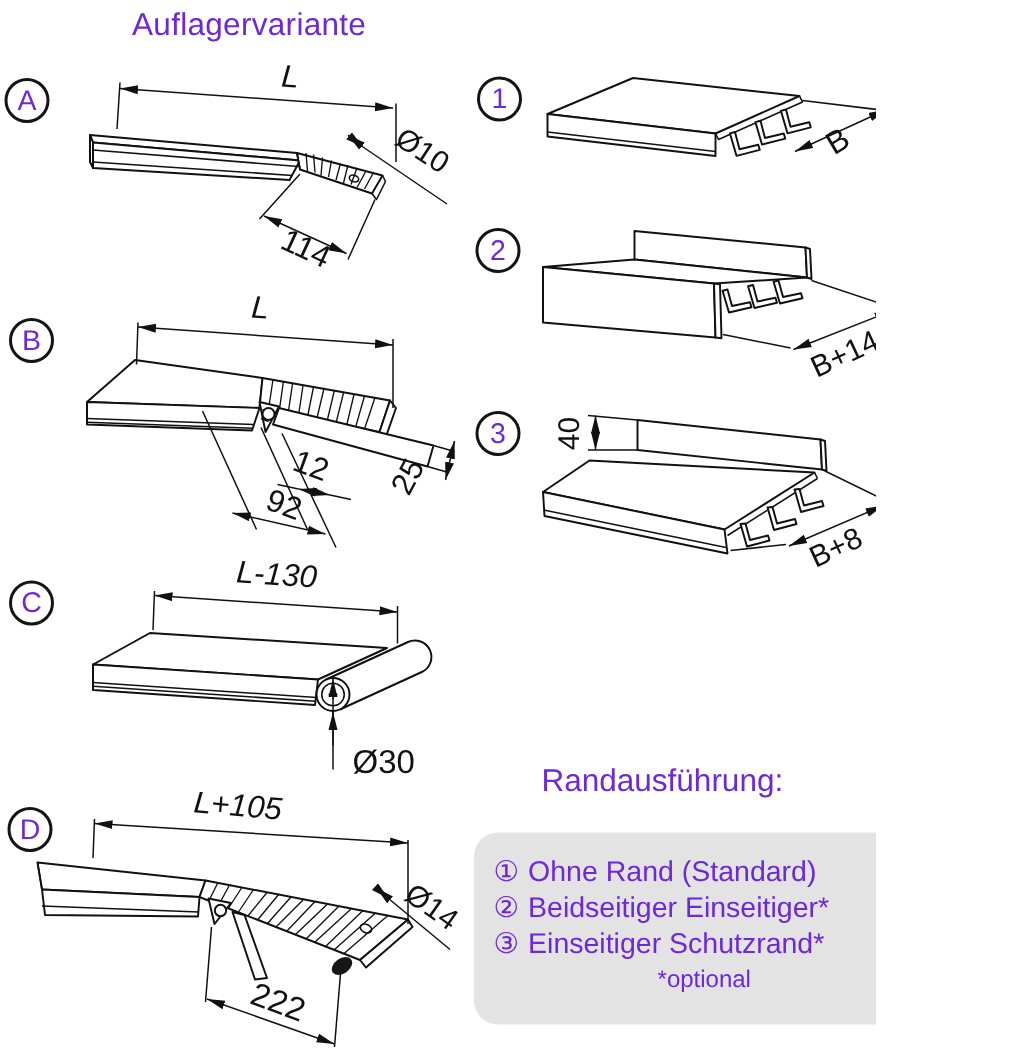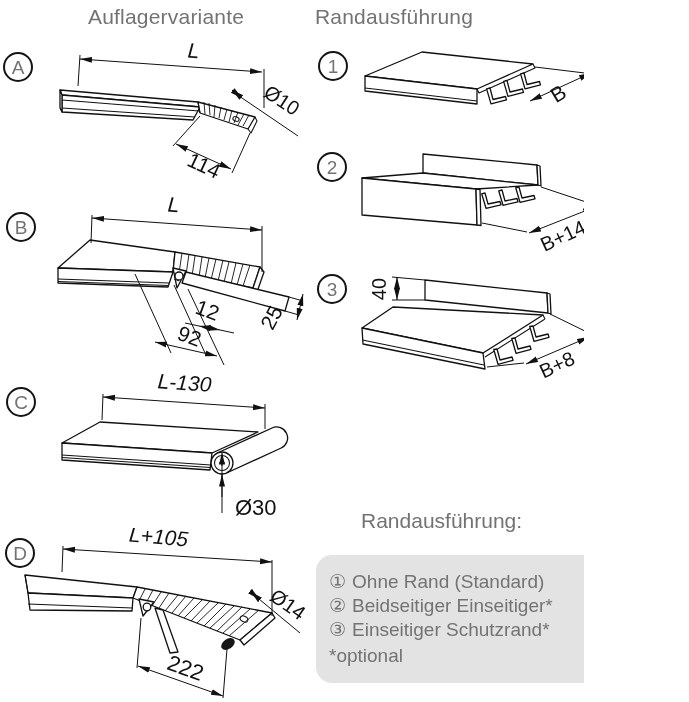--- a/index.html
+++ b/index.html
@@ -1,42 +1,41 @@
 <!DOCTYPE html>
 <html><head>
 <meta charset="utf-8">
 <style>
   html,body{margin:0;padding:0;background:#fff;}
   #page{position:relative;width:584px;height:702px;background:#fff;overflow:hidden;
-        font-family:"Liberation Sans","DejaVu Sans",sans-serif;color:#737373;}
+        font-family:"Liberation Sans","DejaVu Sans",sans-serif;color:#6d28d9;}
   .title{position:absolute;font-size:21px;letter-spacing:.2px;white-space:nowrap;}
   .badge{position:absolute;width:30px;height:30px;box-sizing:border-box;border:2px solid #141414;
          border-radius:50%;display:flex;align-items:center;justify-content:center;
          font-size:19px;line-height:1;background:#fff;}
   .fig{position:absolute;}
   svg text{font-family:"Liberation Sans","DejaVu Sans",sans-serif;fill:#111;}
   .it{font-style:italic;}
   .o{fill:#fff;stroke:#111;stroke-width:1.3;stroke-linejoin:round;}
   .ln{fill:none;stroke:#111;stroke-width:1.05;stroke-linejoin:round;}
   .rib{fill:none;stroke:#111;stroke-width:0.9;}
   .dim{fill:none;stroke:#111;stroke-width:1;}
   #legend-box{position:absolute;left:316px;top:555px;width:295px;height:128px;background:#e3e3e3;
               box-sizing:border-box;padding:15px 1px 0 13px;border-radius:16px;}
   .leg-item{font-size:19px;line-height:24px;white-space:nowrap;}
   .leg-item .num{margin-right:6px;}
-  #legend-footnote{font-size:19px;margin-top:3px;}
+  #legend-footnote{font-size:16px;margin-top:3px;text-align:center;}
   #legend-heading{position:absolute;left:339px;top:509px;font-size:21px;margin-left:22px;}
 </style>
 </head>
 <body>
 
 <div id="page">
 
   <div class="title" style="left:88px;top:5px;">Auflagervariante</div>
-  <div class="title" style="left:315px;top:5px;">Randausführung</div>
 
   <div class="badge" style="left:3px;top:52px;">A</div>
   <div class="badge" style="left:6px;top:212px;">B</div>
   <div class="badge" style="left:6px;top:387px;">C</div>
   <div class="badge" style="left:5px;top:538px;">D</div>
 
   <div class="badge" style="left:318px;top:51px;">1</div>
   <div class="badge" style="left:317px;top:152px;">2</div>
   <div class="badge" style="left:317px;top:274px;">3</div>
 

